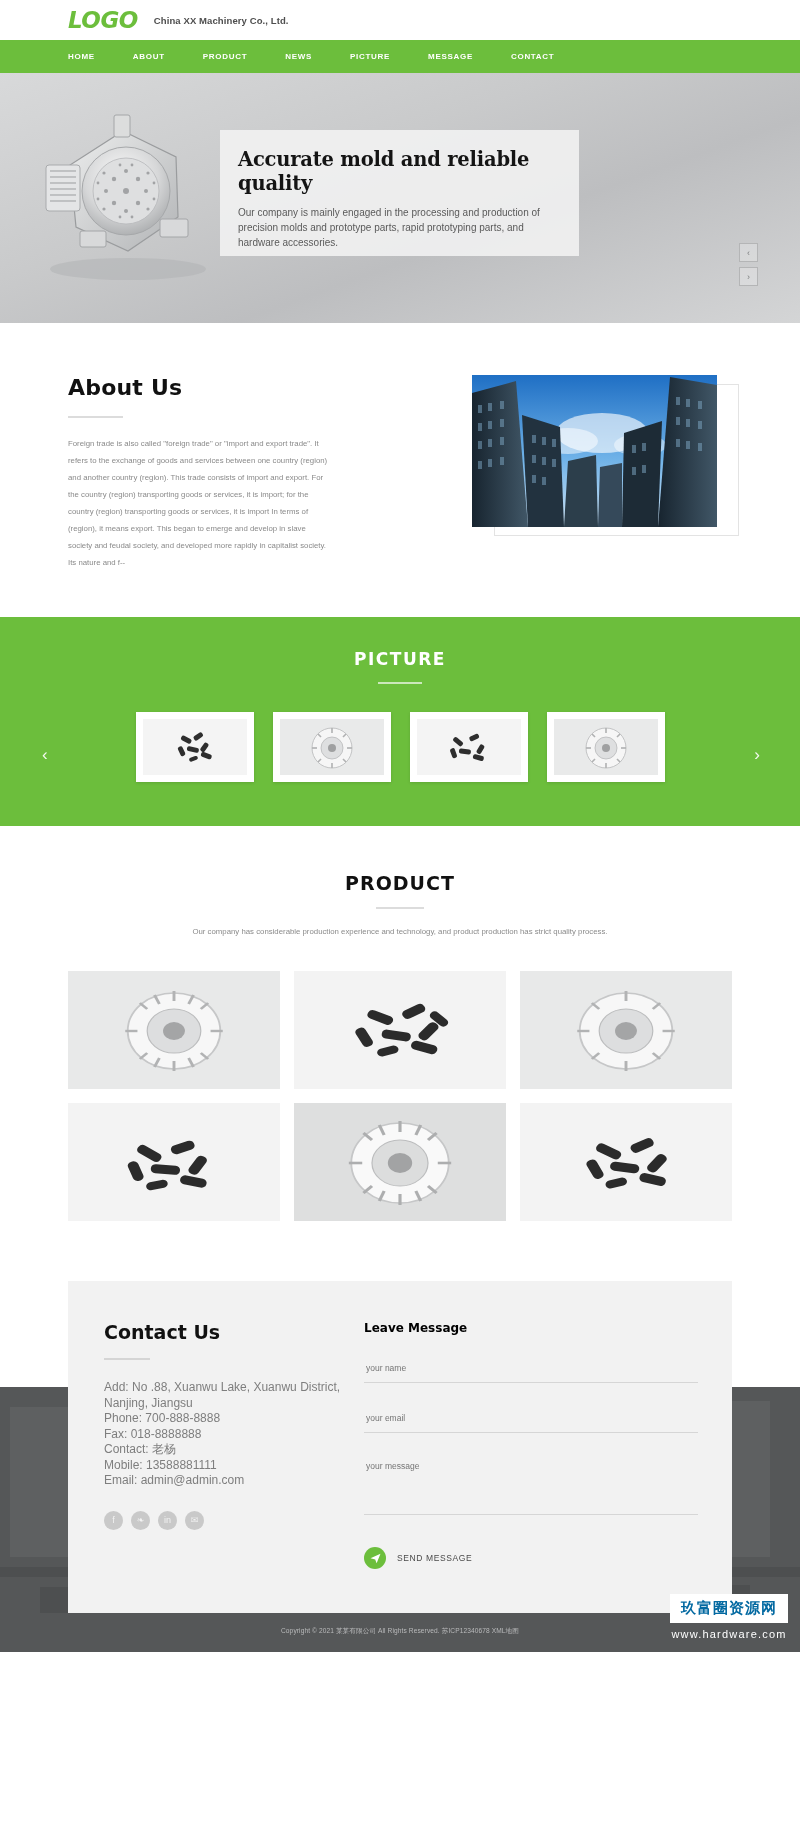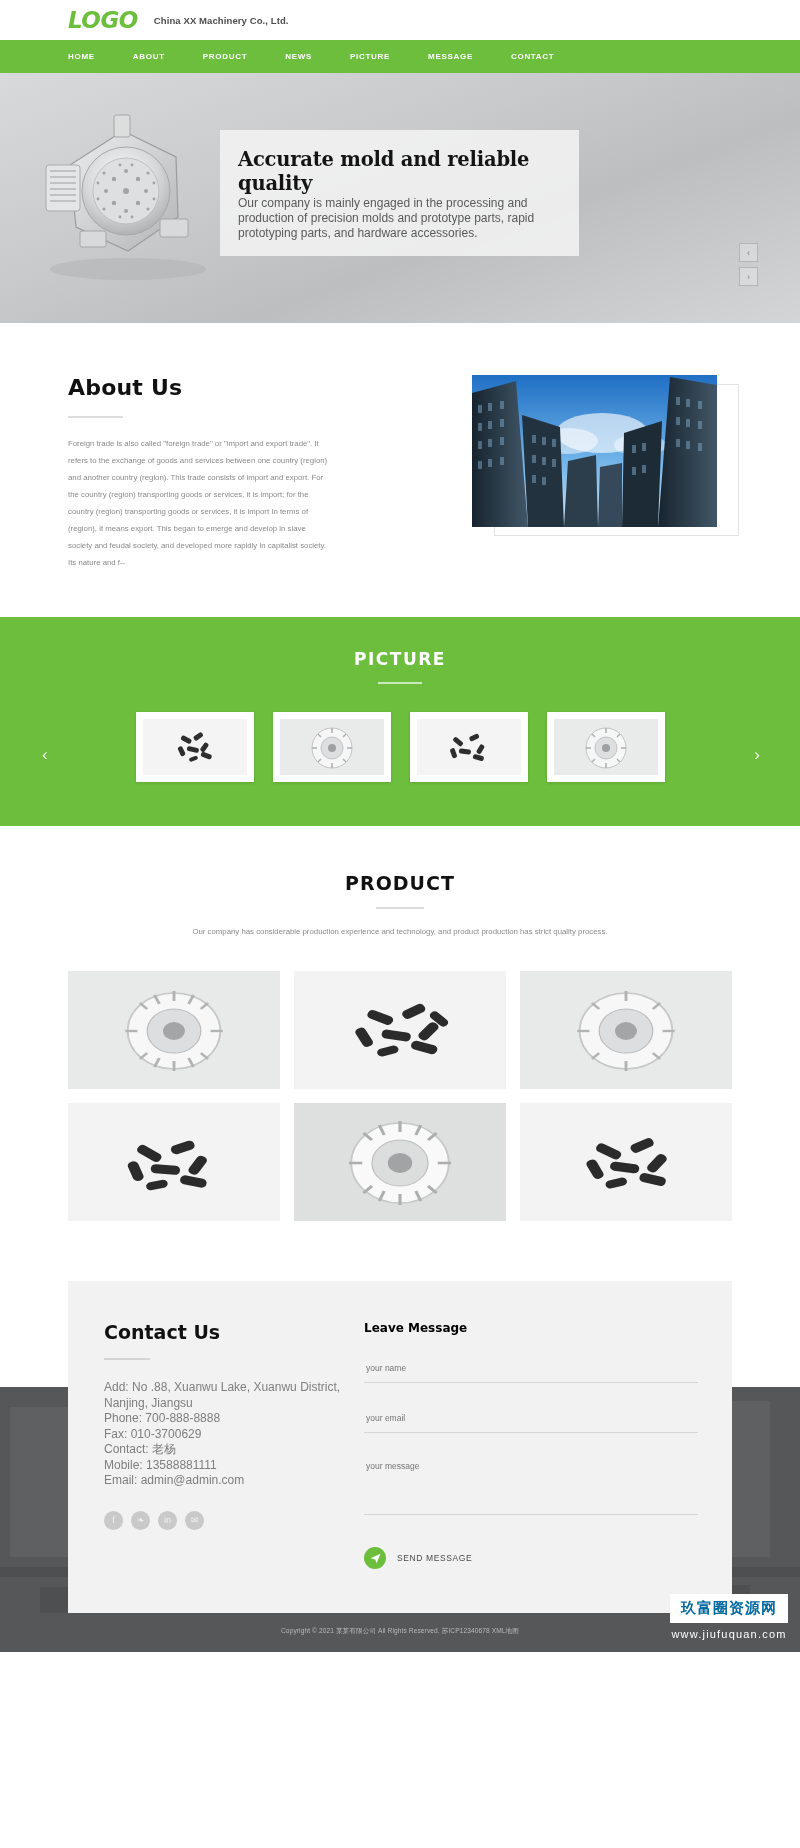--- a/index.html
+++ b/index.html
@@ -74,21 +74,22 @@
   }
   .hero-title {
     font-family:"DejaVu Serif", serif;
     font-weight:bold;
     font-size:19.5px;
     line-height:24px;
     color:#141414;
     letter-spacing:-0.2px;
   }
   .hero-desc {
-    font-size:12px;
+    margin-top:9px;
+    font-size:10px;
     line-height:15px;
     color:#5a5a5a;
   }
   .hero-arrows {
     position:absolute;
     right:42px; top:170px;
   }
   .hero-arrow {
     width:19px; height:19px;
     border:1px solid #b4b5b6;
@@ -730,21 +731,21 @@
     </svg>
   </div>
 
   <div class="contact-card">
     <div class="contact-left">
       <h2 class="contact-title">Contact Us</h2>
       <div class="contact-divider"></div>
       <div class="contact-line">Add: No .88, Xuanwu Lake, Xuanwu District,</div>
       <div class="contact-line">Nanjing, Jiangsu</div>
       <div class="contact-line">Phone: 700-888-8888</div>
-      <div class="contact-line">Fax: 010-3700629</div>
+      <div class="contact-line">Fax: 018-8888888</div>
       <div class="contact-line">Contact: 老杨</div>
       <div class="contact-line">Mobile: 13588881111</div>
       <div class="contact-line">Email: admin@admin.com</div>
 
       <div class="socials">
         <div class="social">f</div>
         <div class="social">❧</div>
         <div class="social">in</div>
         <div class="social">✉</div>
       </div>
@@ -764,15 +765,15 @@
         <span class="send-label">SEND MESSAGE</span>
       </div>
     </div>
   </div>
 </div>
 
 <footer class="footer">
   <div class="footer-text">Copyright © 2021 某某有限公司 All Rights Reserved.  苏ICP12340678  XML地图</div>
   <div class="watermark">
     <div class="wm-main">玖富圈资源网</div>
-    <div class="wm-sub">www.jiufuquan.com</div>
+    <div class="wm-sub">www.hardware.com</div>
   </div>
 </footer>
 
 </body></html>

